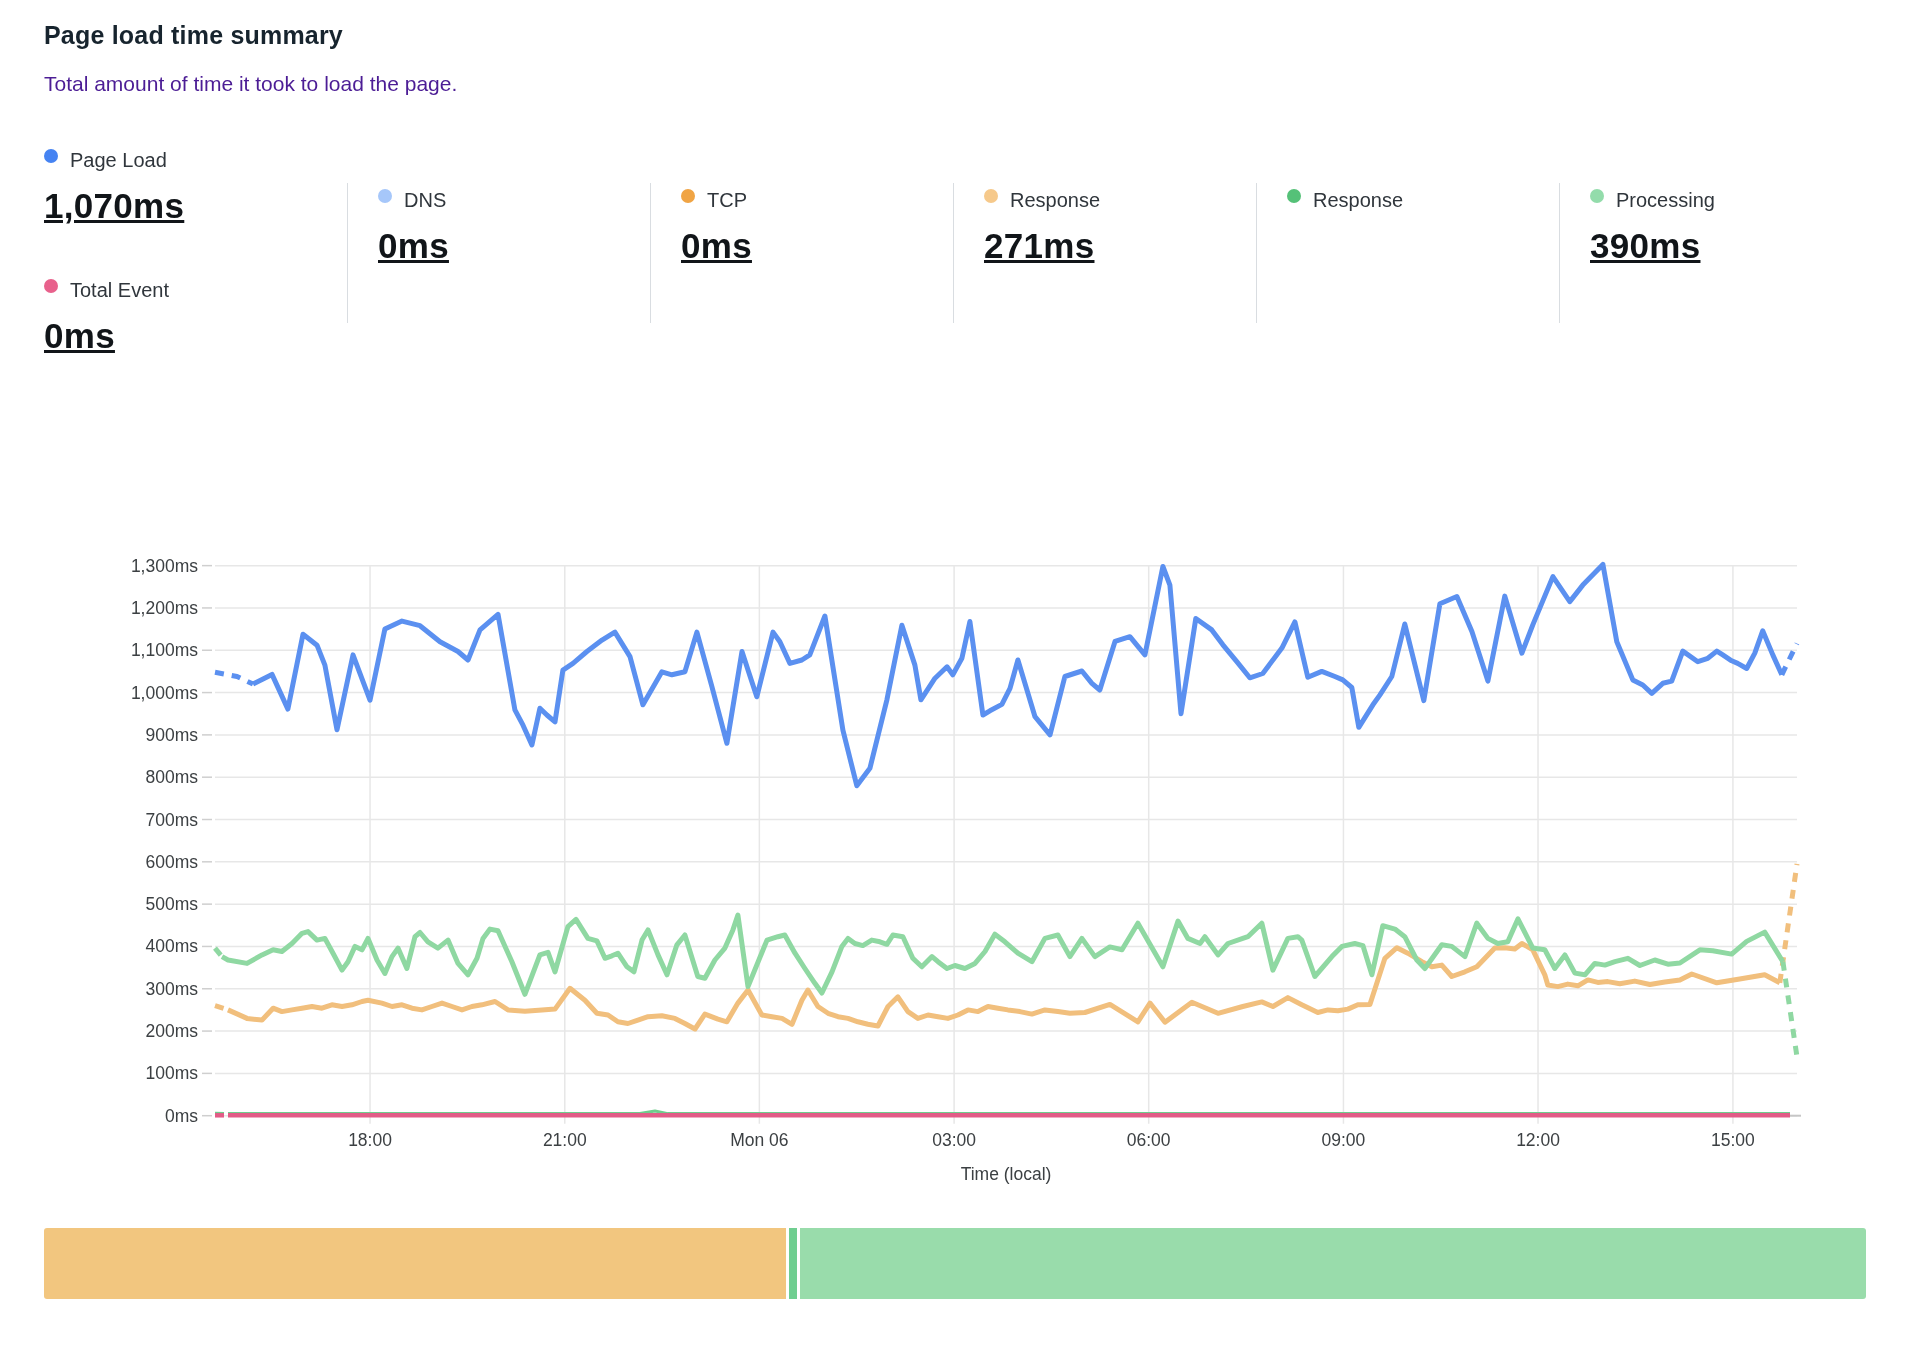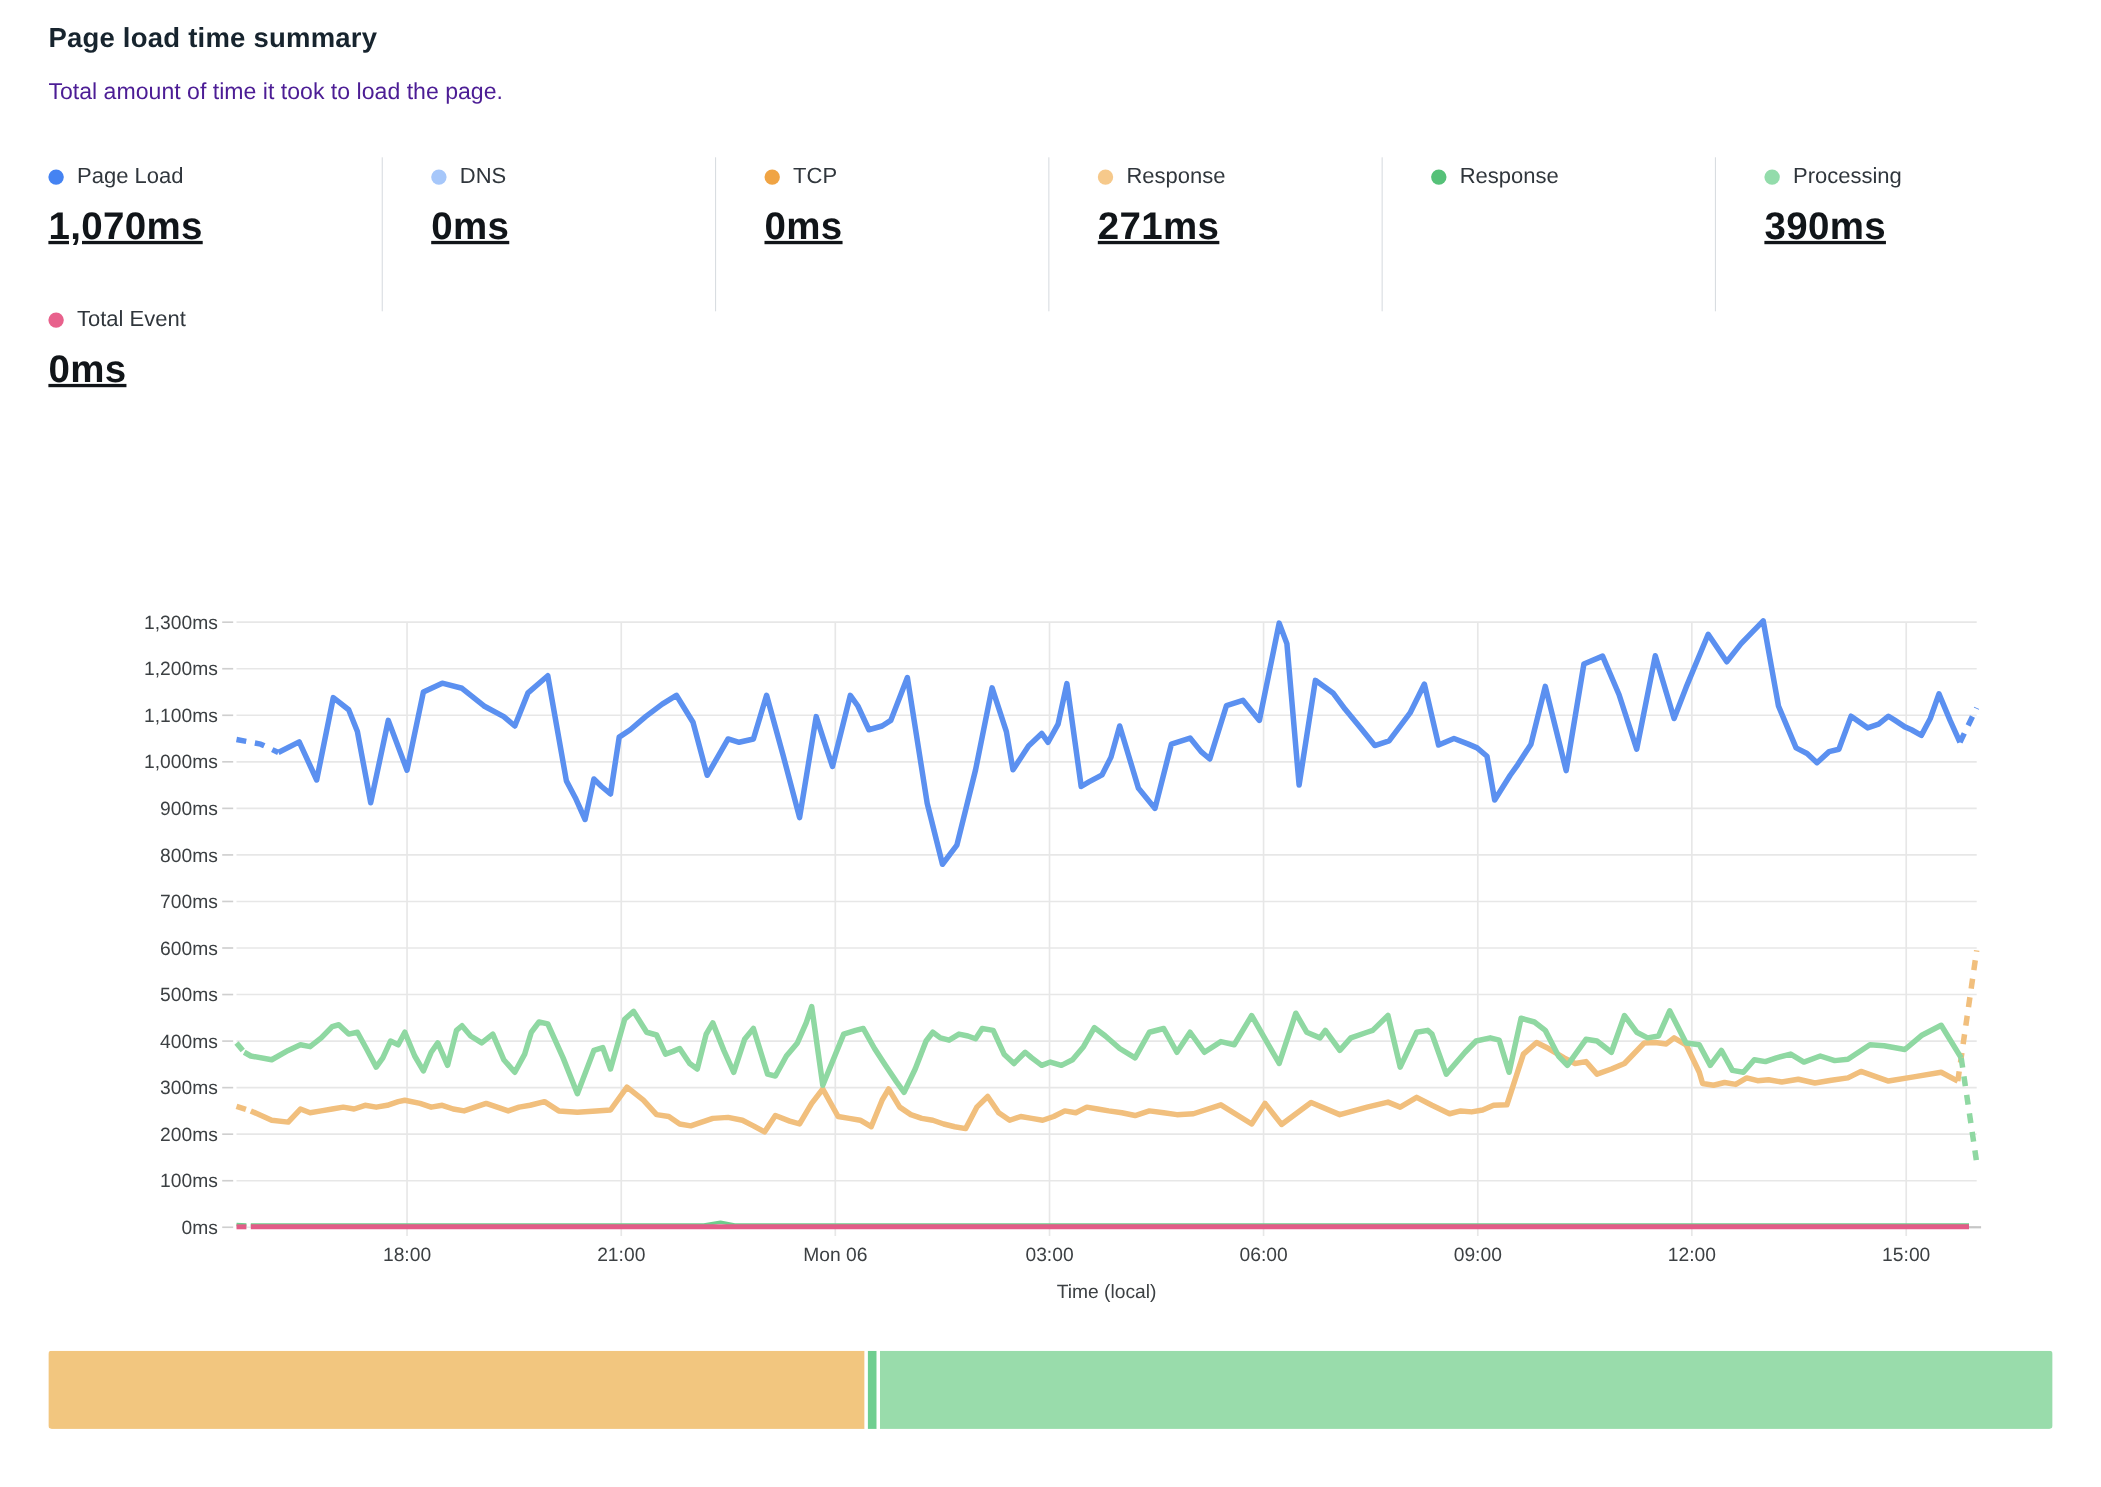--- a/index.html
+++ b/index.html
@@ -3,22 +3,22 @@
 <meta charset="utf-8">
 <style>
   html,body{margin:0;padding:0;background:#fff;}
   body{width:1910px;height:1352px;position:relative;overflow:hidden;
        font-family:"Liberation Sans","DejaVu Sans",sans-serif;color:#1b2733;}
   .abs{position:absolute;}
   #title{left:44px;top:21px;font-size:25px;font-weight:700;color:#17242e;letter-spacing:.2px;}
   #subtitle{left:44px;top:72px;font-size:21px;color:#4c1d95;}
   #metrics-row{left:44px;top:143px;width:1822px;display:flex;}
   .metric{width:303px;height:140px;box-sizing:border-box;padding:6px 0 0 0;}
-  .metric + .metric{border-left:1px solid #d9dde1;padding-left:44px;}
-  .metric-head{display:flex;align-items:center;gap:12px;}
+  .metric + .metric{border-left:1px solid #d9dde1;padding-left:30px;margin-top:40px;}
+  .metric-head{display:flex;align-items:flex-start;gap:12px;}
   .dot{width:14px;height:14px;border-radius:50%;flex:0 0 auto;}
   .metric-label{font-size:20px;color:#30363c;}
   .metric-value{margin-top:14px;font-size:35px;font-weight:700;color:#111519;letter-spacing:.3px;text-decoration:underline;}
   #metrics-row2{left:44px;top:273px;width:400px;}
   #chart-svg{left:0;top:0;width:1910px;height:1352px;}
   #usage-bar{left:44px;top:1228px;width:1822px;height:71px;display:flex;border-radius:3px;overflow:hidden;}
   .bar-seg{height:100%;}
   text{font-family:"Liberation Sans","DejaVu Sans",sans-serif;}
 </style>
 </head>

